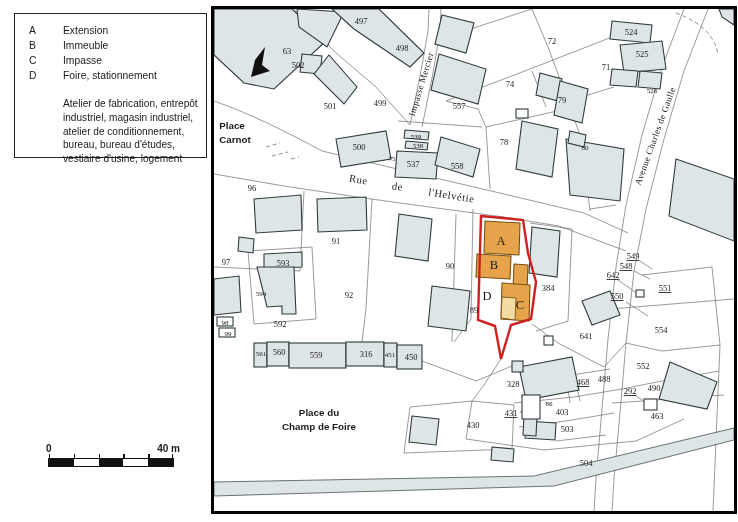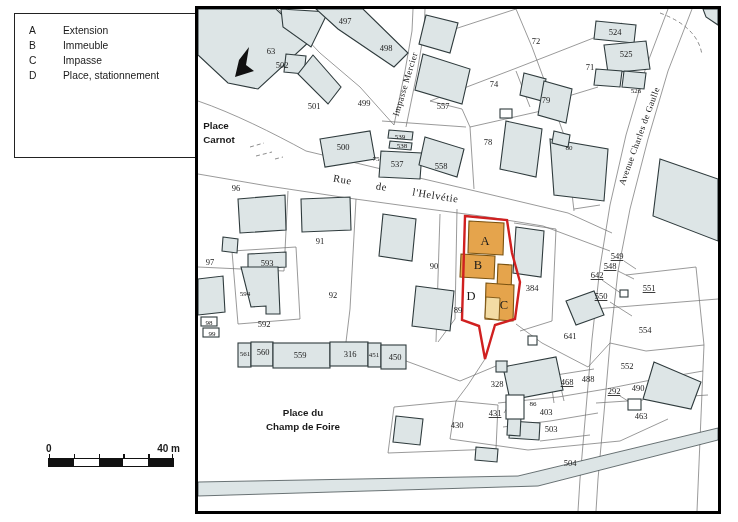--- a/index.html
+++ b/index.html
@@ -8,21 +8,21 @@
 
   
   .legend{position:absolute;left:14px;top:13px;width:193px;height:145px;
           border:1.5px solid #222;background:#fff;box-sizing:border-box;
           padding:10px 6px 0 14px;font-size:10.3px;line-height:1.45;}
   .legend-row{display:flex;}
   .legend-key{width:34px;flex:0 0 34px;}
   .legend-desc{margin:13px 0 0 34px;font-size:10.1px;line-height:1.38;}
 
   
-  .map-frame{position:absolute;left:195px;top:6px;width:520px;height:502px;
+  .map-frame{position:absolute;left:211px;top:6px;width:520px;height:502px;
              border:3px solid var(--map_border,#000);background:#fff;}
   svg{display:block;}
   .pl{fill:none;stroke:var(--parcel_line,#6e6e6e);stroke-width:0.7;}
   .bld{fill:var(--building_fill,#dde5e6);stroke:var(--building_stroke,#2f3b3d);stroke-width:1.1;}
   .bld-w{fill:#ffffff;stroke:var(--building_stroke,#2f3b3d);stroke-width:1.1;}
   .dash{fill:none;stroke:#6e6e6e;stroke-width:0.8;stroke-dasharray:4 3;}
   .red{fill:none;stroke:var(--highlight_red,#d02020);stroke-width:2.4;stroke-linejoin:miter;}
   .org{fill:var(--highlight_orange,#e5a44c);stroke:#7a5210;stroke-width:1.1;}
   .org-light{fill:var(--highlight_light,#f3dca4);stroke:#7a5210;stroke-width:0.9;}
   .north{fill:#111;}
@@ -57,22 +57,23 @@
     <div class="legend-row">
       <span class="legend-key">B</span>
       <span class="legend-label">Immeuble</span>
     </div>
     <div class="legend-row">
       <span class="legend-key">C</span>
       <span class="legend-label">Impasse</span>
     </div>
     <div class="legend-row">
       <span class="legend-key">D</span>
-      <span class="legend-label">Place, stationnement</span>
-    </div>
+      <span class="legend-label">Foire, stationnement</span>
+    </div>
+    <p class="legend-desc">Atelier de fabrication, entrepôt industriel, magasin industriel, atelier de conditionnement, bureau, bureau d'études, vestiaire d'usine, logement</p>
   </div>
 
   <div class="map-frame">
     <svg viewBox="0 0 520 502" width="520" height="502">
 
       <g>
         <path class="pl" d="M0,92 C35,104 75,124 108,142"></path>
         <path class="pl" d="M80,0 L122,44 L162,78 L196,116"></path>
         <path class="pl" d="M108,142 L200,164 L290,185 L370,204 L414,224"></path>
         <path class="pl" d="M0,165 L70,177 L150,189 L230,200 L290,208 L345,217 L412,242"></path>

